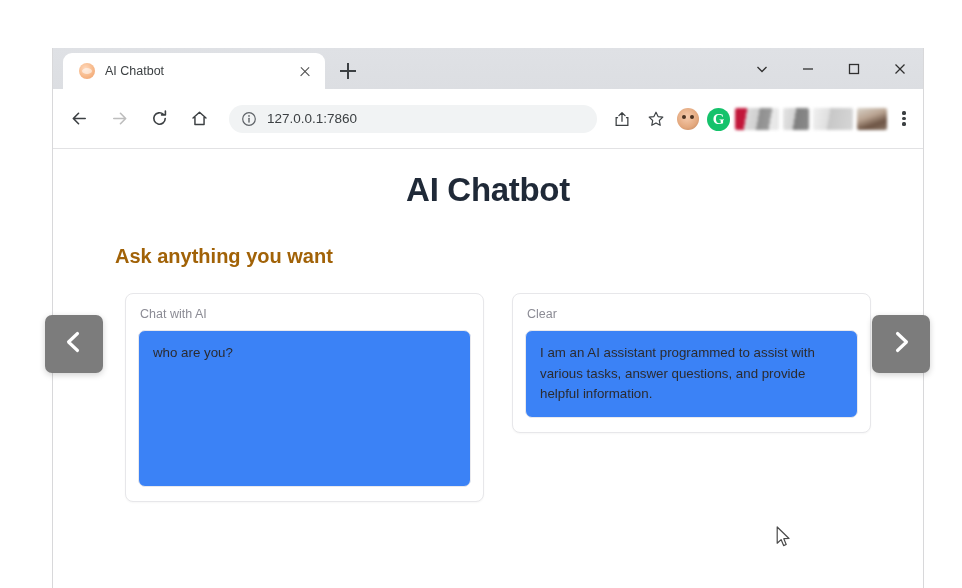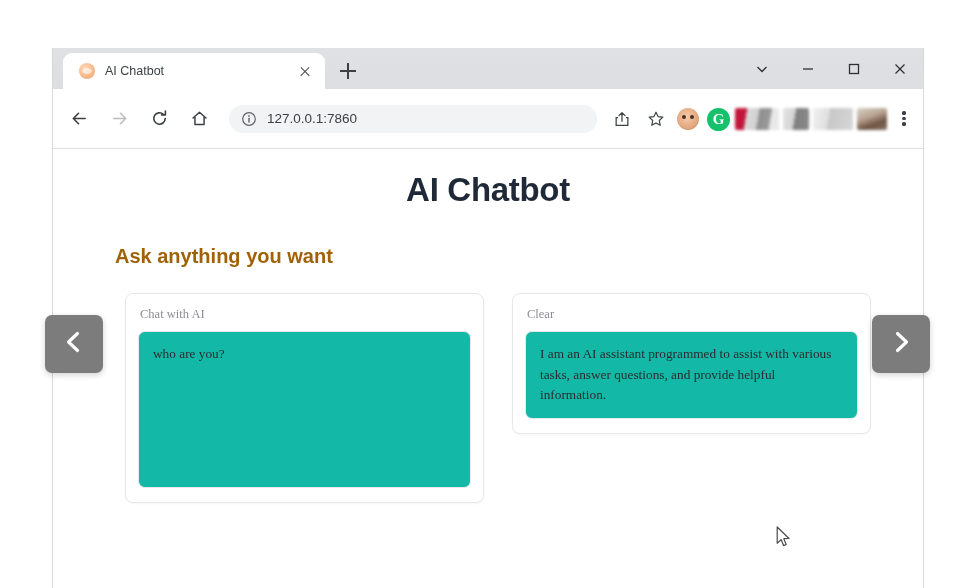--- a/index.html
+++ b/index.html
@@ -284,31 +284,30 @@
     align-items: flex-start;
   }
   .col { flex: 1 1 0; min-width: 0; }
 
   .card {
     background: #ffffff;
     border: 1px solid #e7e7ea;
     border-radius: 8px;
     padding: 12px 12px 14px 12px;
     box-shadow: 0 1px 2px rgba(0,0,0,0.035);
-    font-family: Liberation Serif, serif;
   }
   .card-label {
     font-size: 12.5px;
     color: #8c8c95;
     margin: 1px 0 9px 2px;
   }
   .textbox {
     border: 1px solid #e9e9ed;
     border-radius: 7px;
-    background: #14b8a6;
+    background: #3b82f6;
     padding: 12px 14px;
     font-size: 13.3px;
     color: #2b2b30;
     line-height: 1.55;
     box-sizing: border-box;
   }
   .textbox.tall { height: 157px; }
   .textbox.reply { min-height: 78px; }
 
   .flag-btn {

